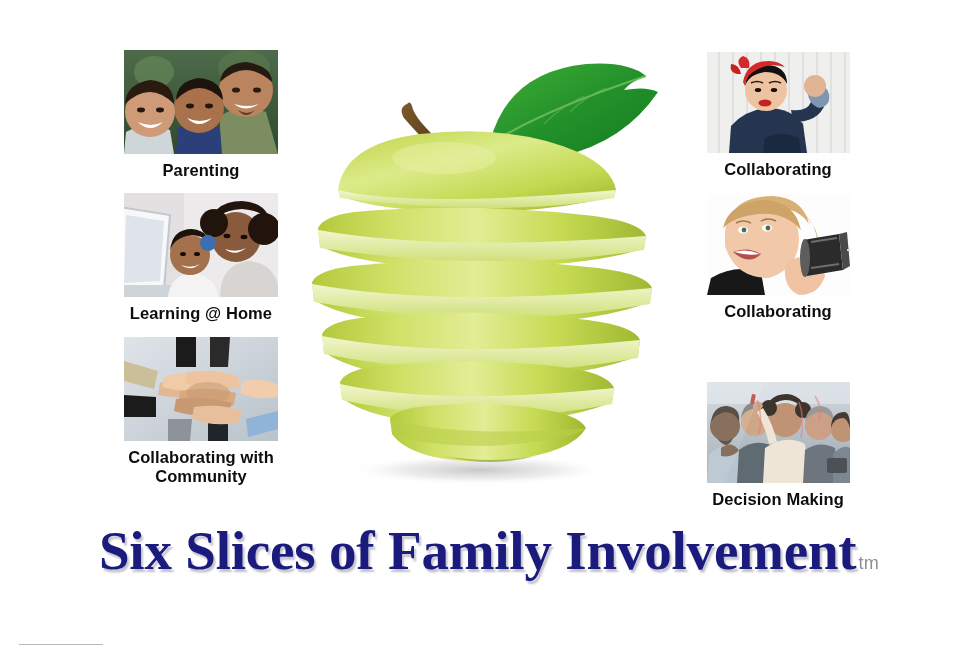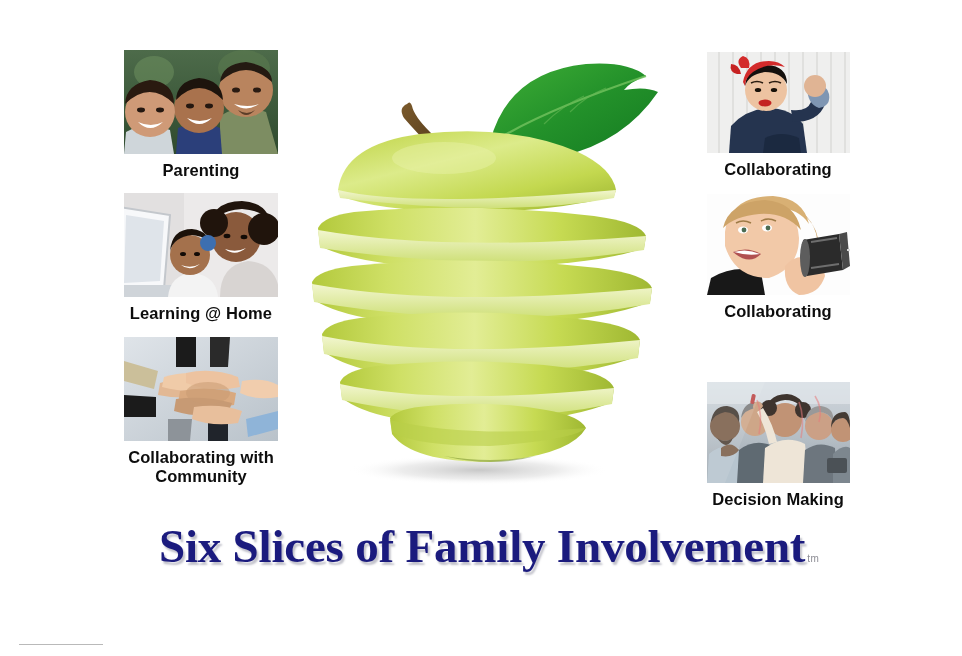--- a/index.html
+++ b/index.html
@@ -74,29 +74,29 @@
   #title-block {
     position: absolute;
     left: 0;
     top: 519px;
     width: 962px;
     text-align: center;
     white-space: nowrap;
   }
   #title-main {
     font-family: "Liberation Serif", serif;
-    font-size: 47px;
+    font-size: 55px;
     font-weight: bold;
     color: #1b1b7e;
     letter-spacing: -0.2px;
     text-shadow: 2px 3px 2px rgba(120,120,140,0.45);
   }
   #title-tm {
     font-family: "Liberation Sans", sans-serif;
-    font-size: 10px;
+    font-size: 18px;
     color: #8d8d95;
     vertical-align: baseline;
     margin-left: 2px;
     letter-spacing: 0.3px;
   }
 
   
   #bottom-rule {
     position: absolute;
     left: 11px;

